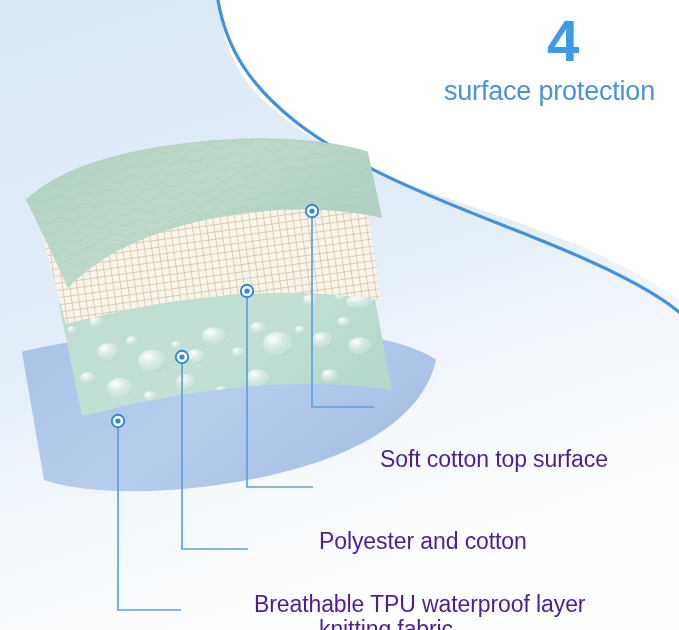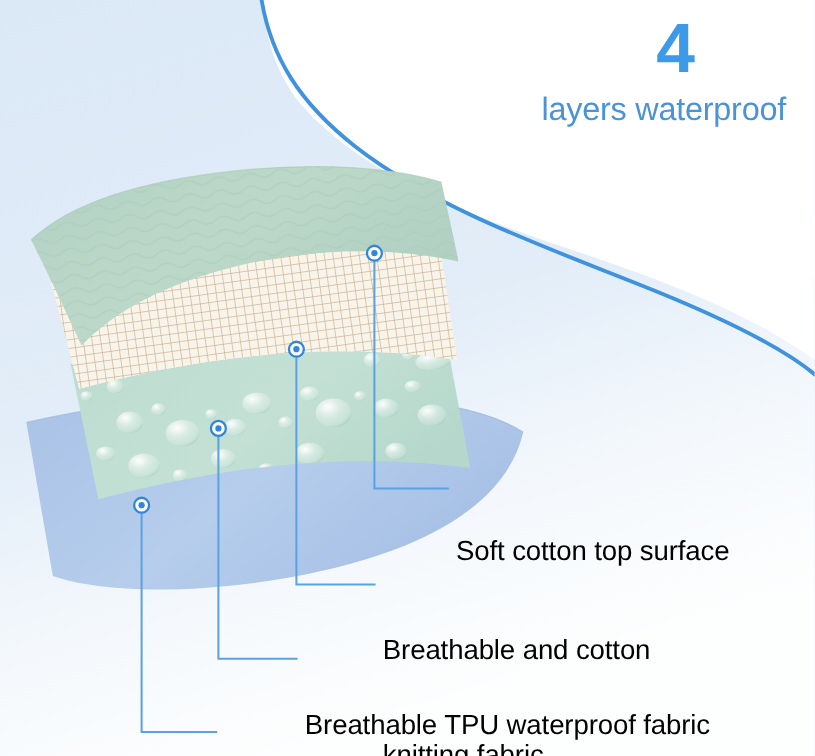--- a/index.html
+++ b/index.html
@@ -43,21 +43,21 @@
   }
   #headline-sub {
     right: 24px;
     top: 76px;
     font-size: 27px;
     font-weight: 400;
     color: #4a93d9;
   }
   .callout-label {
     position: absolute;
-    color: #000000;
+    color: #4c1d95;
     font-size: 23px;
     font-weight: 400;
     line-height: 1.28;
     white-space: pre;
     letter-spacing: -0.1px;
   }
   #label-soft-cotton   { left: 380px; top: 386px; }
   #label-polyester     { left: 319px; top: 468px; }
   #label-tpu           { left: 254px; top: 531px; }
   #label-nonslip       { left: 187px; top: 592px; }
@@ -244,32 +244,32 @@
         <circle cx="182" cy="357" r="2.6" fill="#2f86db"></circle>
       </g>
       <g>
         <circle cx="118" cy="421" r="6.2" fill="#ffffff" stroke="#2f86db" stroke-width="1.9"></circle>
         <circle cx="118" cy="421" r="2.6" fill="#2f86db"></circle>
       </g>
     </g>
   </svg>
 
   <div class="hl" id="headline-number">4</div>
-  <div class="hl" id="headline-sub">layers waterproof</div>
+  <div class="hl" id="headline-sub">surface protection</div>
 
   <div class="callout-label" id="label-soft-cotton">
     <div>Soft cotton top surface</div>
   </div>
 
   <div class="callout-label" id="label-polyester">
-    <div>Breathable and cotton</div>
+    <div>Polyester and cotton</div>
     <div>knitting fabric</div>
   </div>
 
   <div class="callout-label" id="label-tpu">
-    <div>Breathable TPU waterproof fabric</div>
+    <div>Breathable TPU waterproof layer</div>
   </div>
 
   <div class="callout-label" id="label-nonslip">
     
   </div>
 
 </div>
 
 </body></html>

